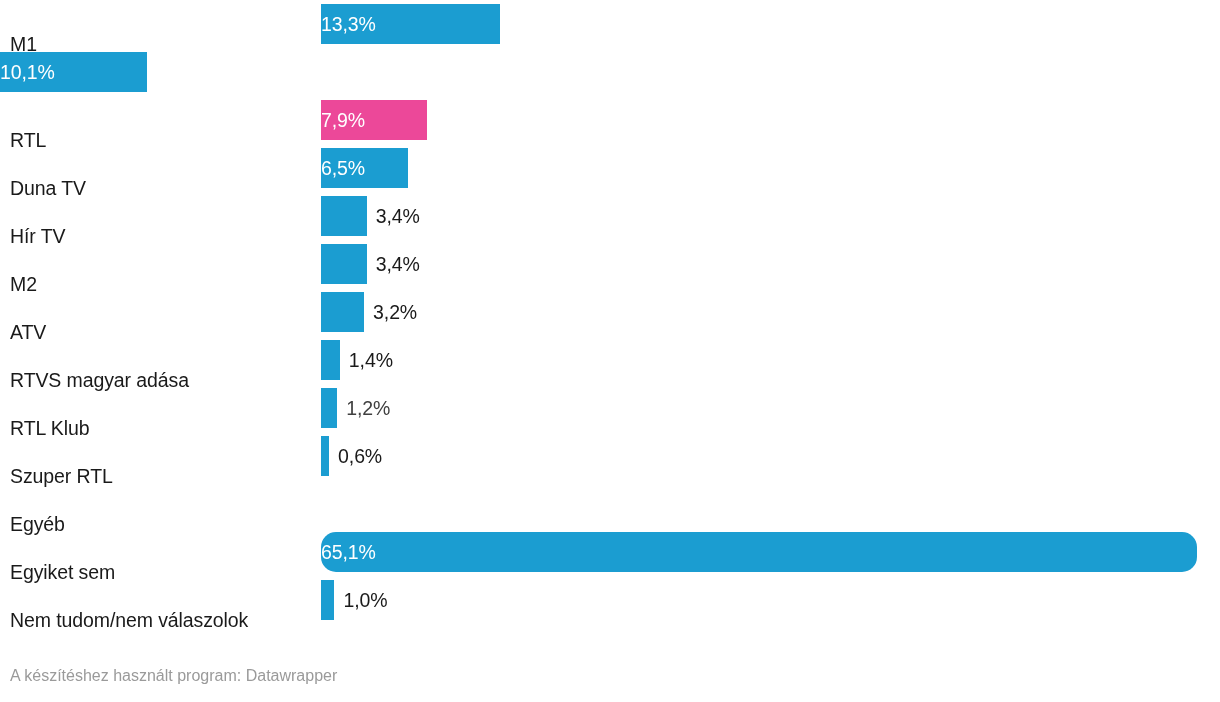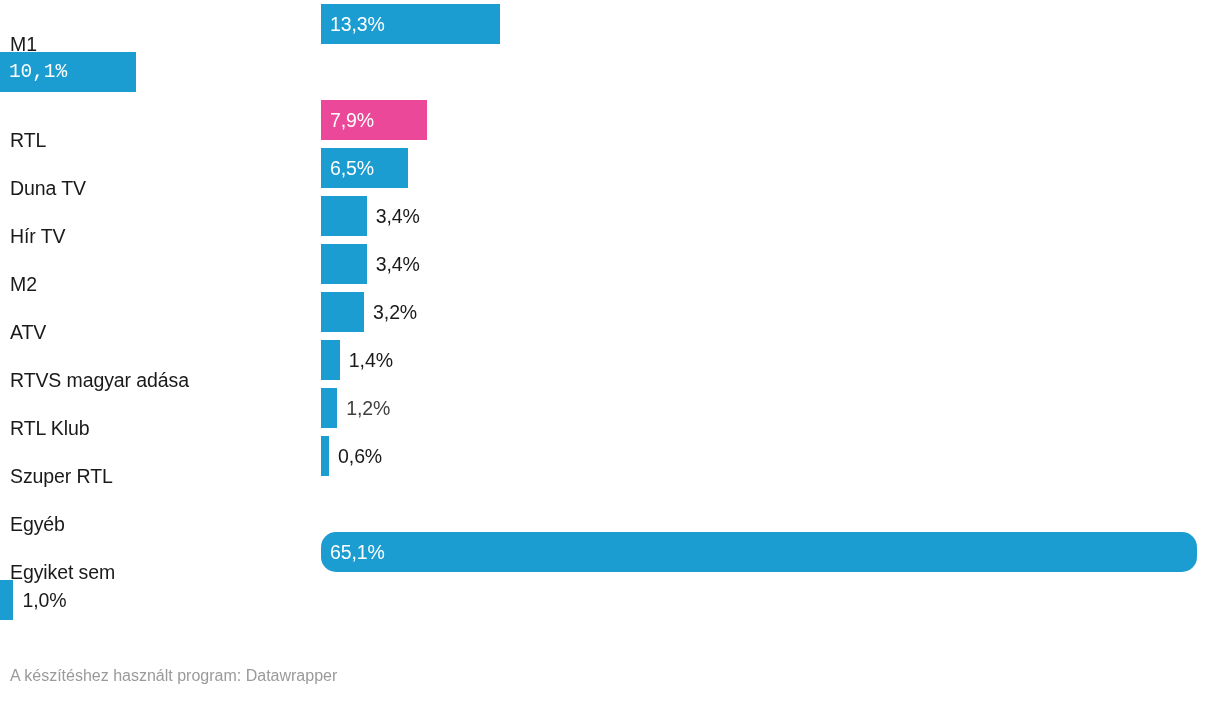--- a/index.html
+++ b/index.html
@@ -65,21 +65,20 @@
     display: flex;
     align-items: center;
     flex: 0 0 auto;
     box-sizing: border-box;
   }
 
   .bar-value-inside {
     color: #ffffff;
     font-size: 19.5px;
     line-height: 24px;
-    padding-left: 9px;
     white-space: nowrap;
     letter-spacing: -0.1px;
   }
 
   .bar-value-outside {
     color: #1a1a1a;
     font-size: 19.5px;
     line-height: 24px;
     margin-left: 9px;
     white-space: nowrap;
@@ -106,21 +105,21 @@
       <div class="bar-row">
         <div class="row-label">M1</div>
         <div class="bar-track">
           <div class="bar" style="width: 179.018px; background: rgb(27, 157, 209);">
             <span class="bar-value-inside" style="color: rgb(255, 255, 255);">13,3%</span>
           </div>
         </div>
       </div>
       <div class="bar-row">
         <div class="bar-track">
-          <div class="bar" style="width: 136px; background: rgb(27, 157, 209); font-family: Liberation Mono, monospace;">
+          <div class="bar" style="width: 147px; background: rgb(27, 157, 209);">
             <span class="bar-value-inside" style="color: rgb(255, 255, 255);">10,1%</span>
           </div>
         </div>
       </div>
       <div class="bar-row">
         <div class="row-label">RTL</div>
         <div class="bar-track">
           <div class="bar" style="width: 106.334px; background: #ec4899;">
             <span class="bar-value-inside" style="color: rgb(255, 255, 255);">7,9%</span>
           </div>
@@ -181,20 +180,21 @@
       </div>
       <div class="bar-row">
         <div class="row-label">Egyiket sem</div>
         <div class="bar-track">
           <div class="bar" style="width: 876.246px; background: rgb(27, 157, 209); border-radius: 15px;">
             <span class="bar-value-inside" style="color: rgb(255, 255, 255);">65,1%</span>
           </div>
         </div>
       </div>
       <div class="bar-row">
+        <div class="row-label">Nem tudom/nem válaszolok</div>
         <div class="bar-track">
           <div class="bar" style="width: 13.46px; background: rgb(27, 157, 209);"></div>
           <span class="bar-value-outside" style="color: rgb(26, 26, 26);">1,0%</span>
         </div>
       </div>
     </div>
 
   <div class="footer-note">A készítéshez használt program: Datawrapper</div>
 
 </div>

